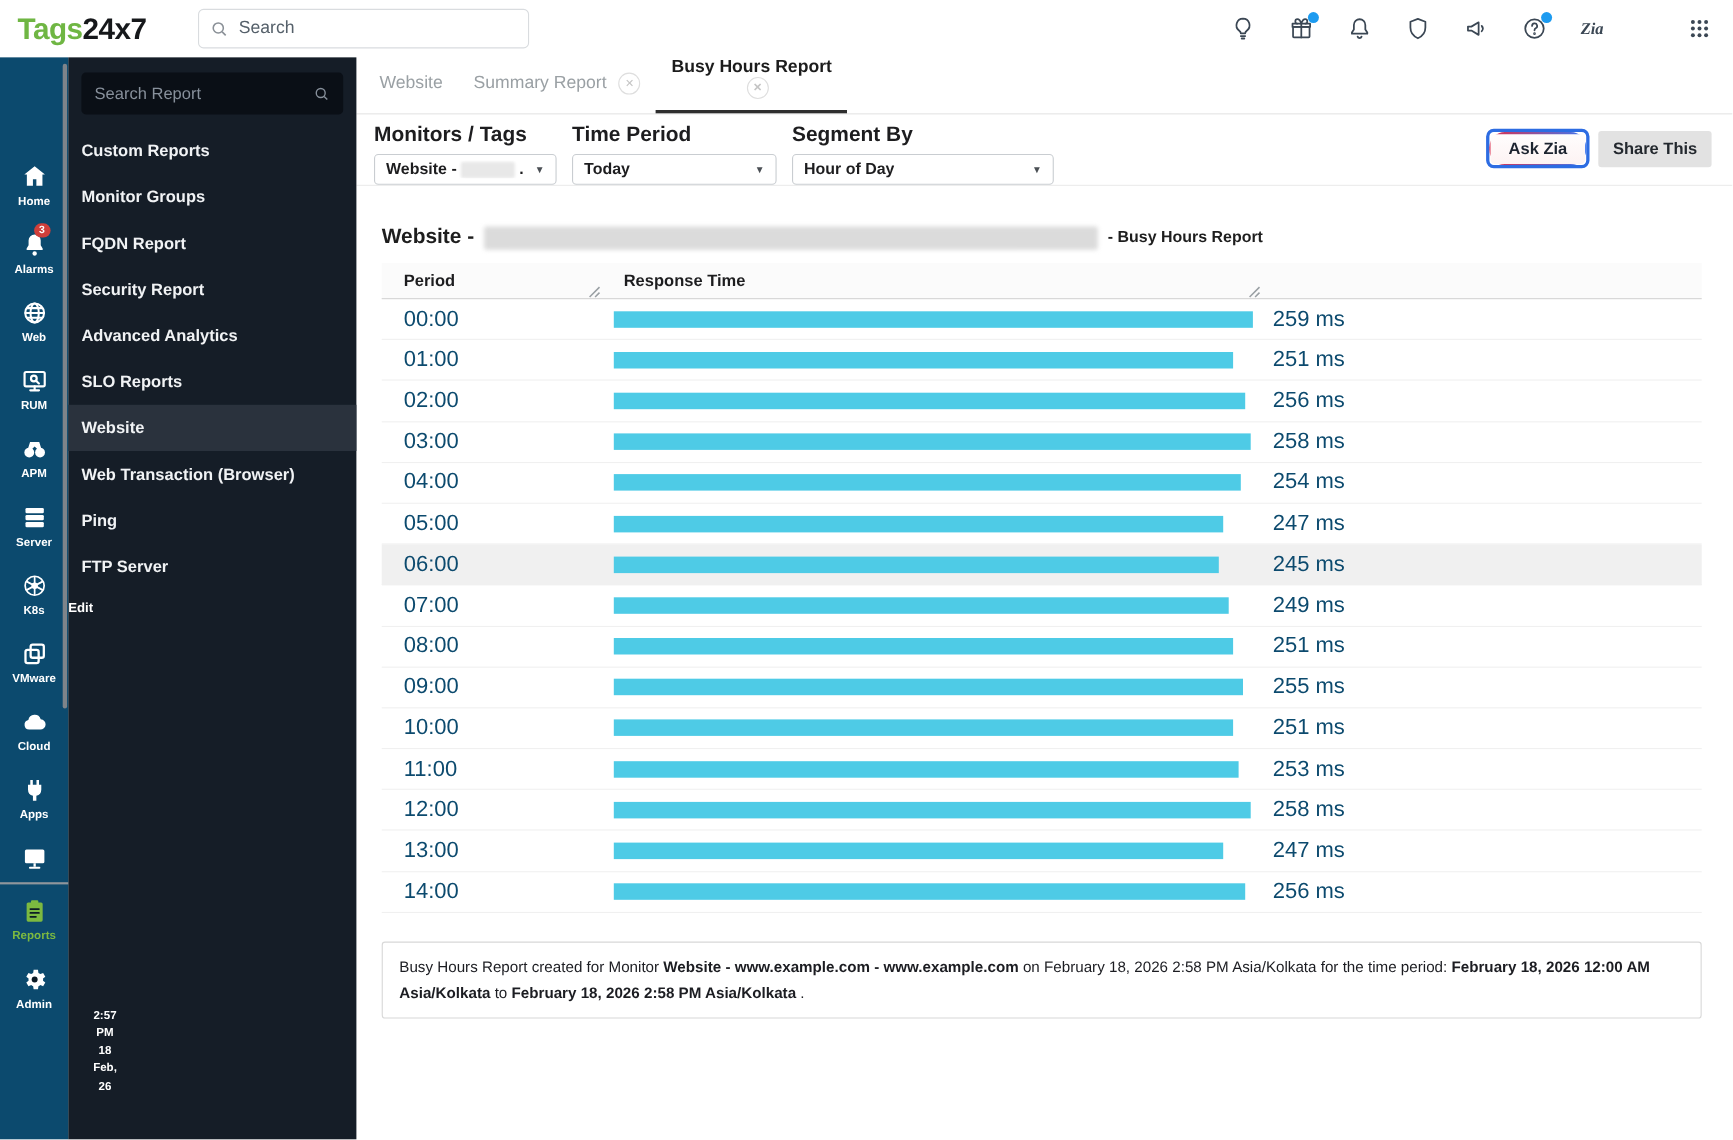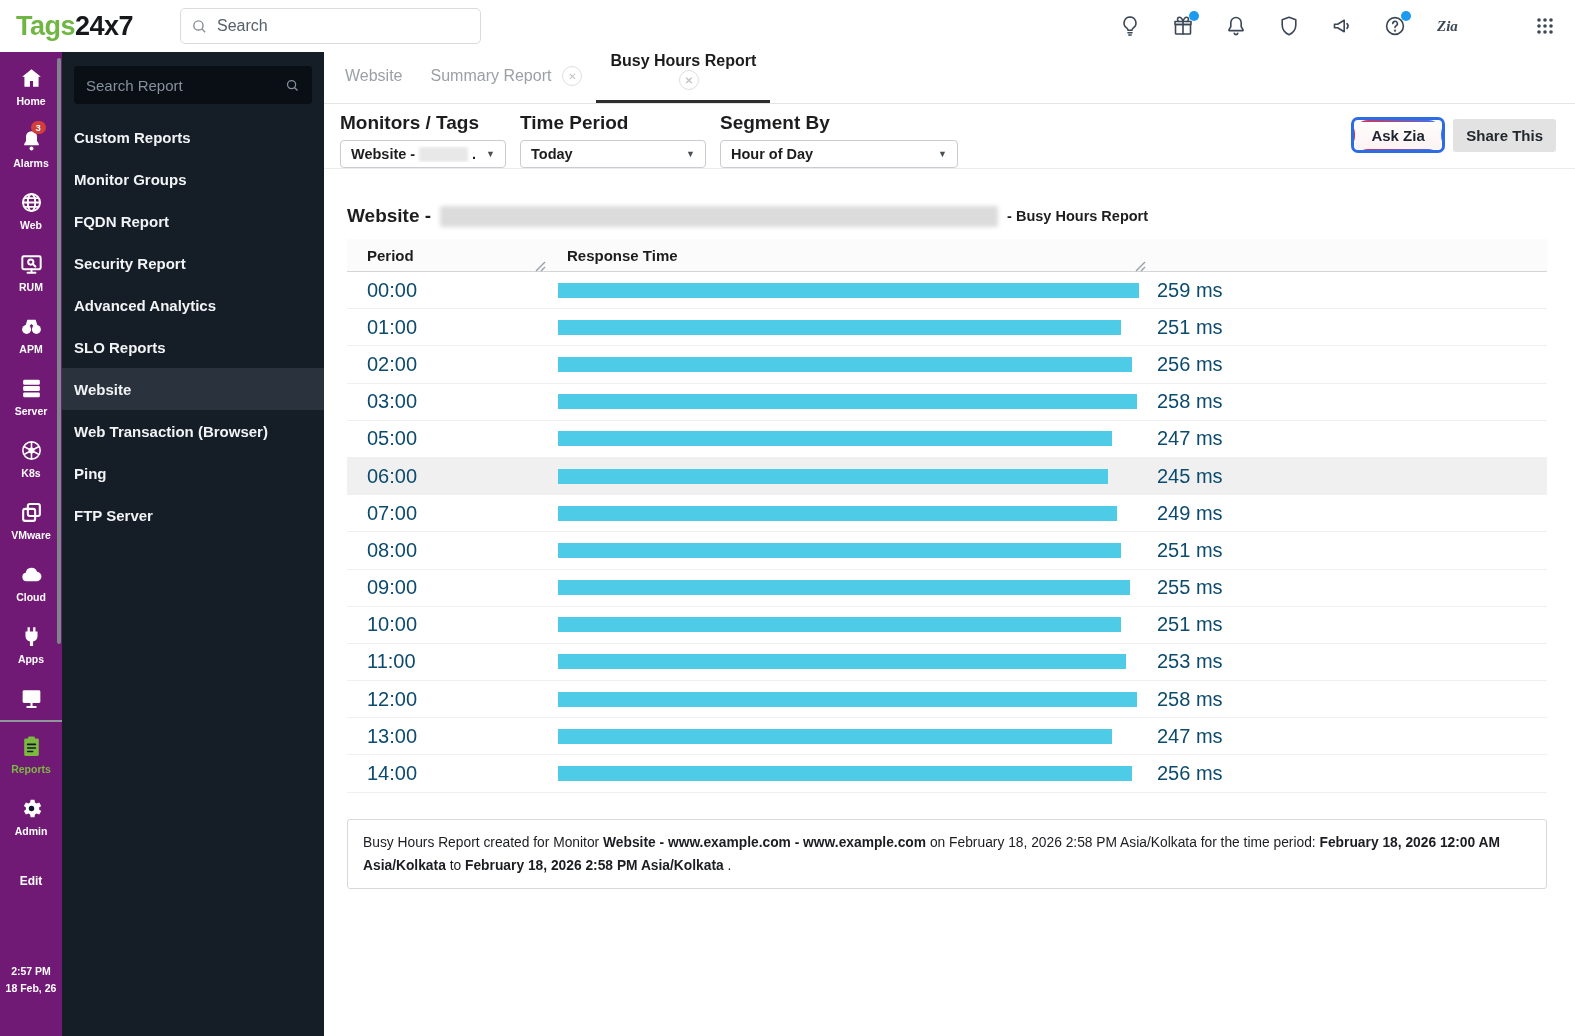--- a/index.html
+++ b/index.html
@@ -19,22 +19,22 @@
   .gsearch input { border:none; outline:none; font-size:16px; color:#333; margin-left:9px; width:250px;
     font-family:"Liberation Sans",sans-serif; background:transparent; }
   .gsearch input::placeholder { color:#55606a; }
   .hdr-icons { position:absolute; right:18px; top:0; height:52px; display:flex; align-items:center; gap:29px; }
   .hicon { position:relative; width:24px; height:24px; color:#3b4754; cursor:pointer; }
   .hicon svg { width:24px; height:24px; }
   .hicon .dot { position:absolute; top:-3px; right:-4px; width:10px; height:10px; border-radius:50%; background:#1d9bf0; }
   .hicon.apps-grid { margin-left:44px; }
 
   
-  #rail { position:absolute; top:52px; left:0; width:62px; height:984px; background:#701a75;
-    display:flex; flex-direction:column; align-items:center; z-index:4; }
+  #rail { position:absolute; top:52px; left:0; width:62px; height:984px; background:#0c4a6e;
+    display:flex; flex-direction:row; align-items:center; z-index:4; }
   .rail-item { display:flex; flex-direction:column; align-items:center; margin-bottom:21px; cursor:pointer;
     color:#fff; width:62px; }
   .rail-item .ric { position:relative; width:25px; height:25px; color:#fff; }
   .rail-item .ric svg { width:25px; height:25px; }
   .rail-item .rlbl { font-size:10.5px; font-weight:600; margin-top:4px; color:#fff; }
   .rail-item.active .rlbl { color:#7cb940; }
   .rail-item.active .ric { color:#7cb940; }
   .rail-badge { position:absolute; top:-7px; left:12px; background:#d03f3a; color:#fff; font-size:9.5px;
     font-weight:700; border-radius:8px; padding:1px 5px; }
   .rail-divider { width:62px; height:0; border-top:2px solid #8f969c; margin:2px 0 12px 0; }
@@ -399,20 +399,27 @@
               <div class="val">256 ms</div>
             </div>
             <div class="trow">
               <div class="period">03:00</div>
               <div class="bartrack">
                 <div class="bar" style="width: 578.8px; background: rgb(78, 203, 230);"></div>
               </div>
               <div class="val">258 ms</div>
             </div>
             <div class="trow">
+              <div class="period">04:00</div>
+              <div class="bartrack">
+                <div class="bar" style="width: 569.8px; background: rgb(78, 203, 230);"></div>
+              </div>
+              <div class="val">254 ms</div>
+            </div>
+            <div class="trow">
               <div class="period">05:00</div>
               <div class="bartrack">
                 <div class="bar" style="width: 554.1px; background: rgb(78, 203, 230);"></div>
               </div>
               <div class="val">247 ms</div>
             </div>
             <div class="trow hl">
               <div class="period">06:00</div>
               <div class="bartrack">
                 <div class="bar" style="width: 549.6px; background: rgb(78, 203, 230);"></div>

